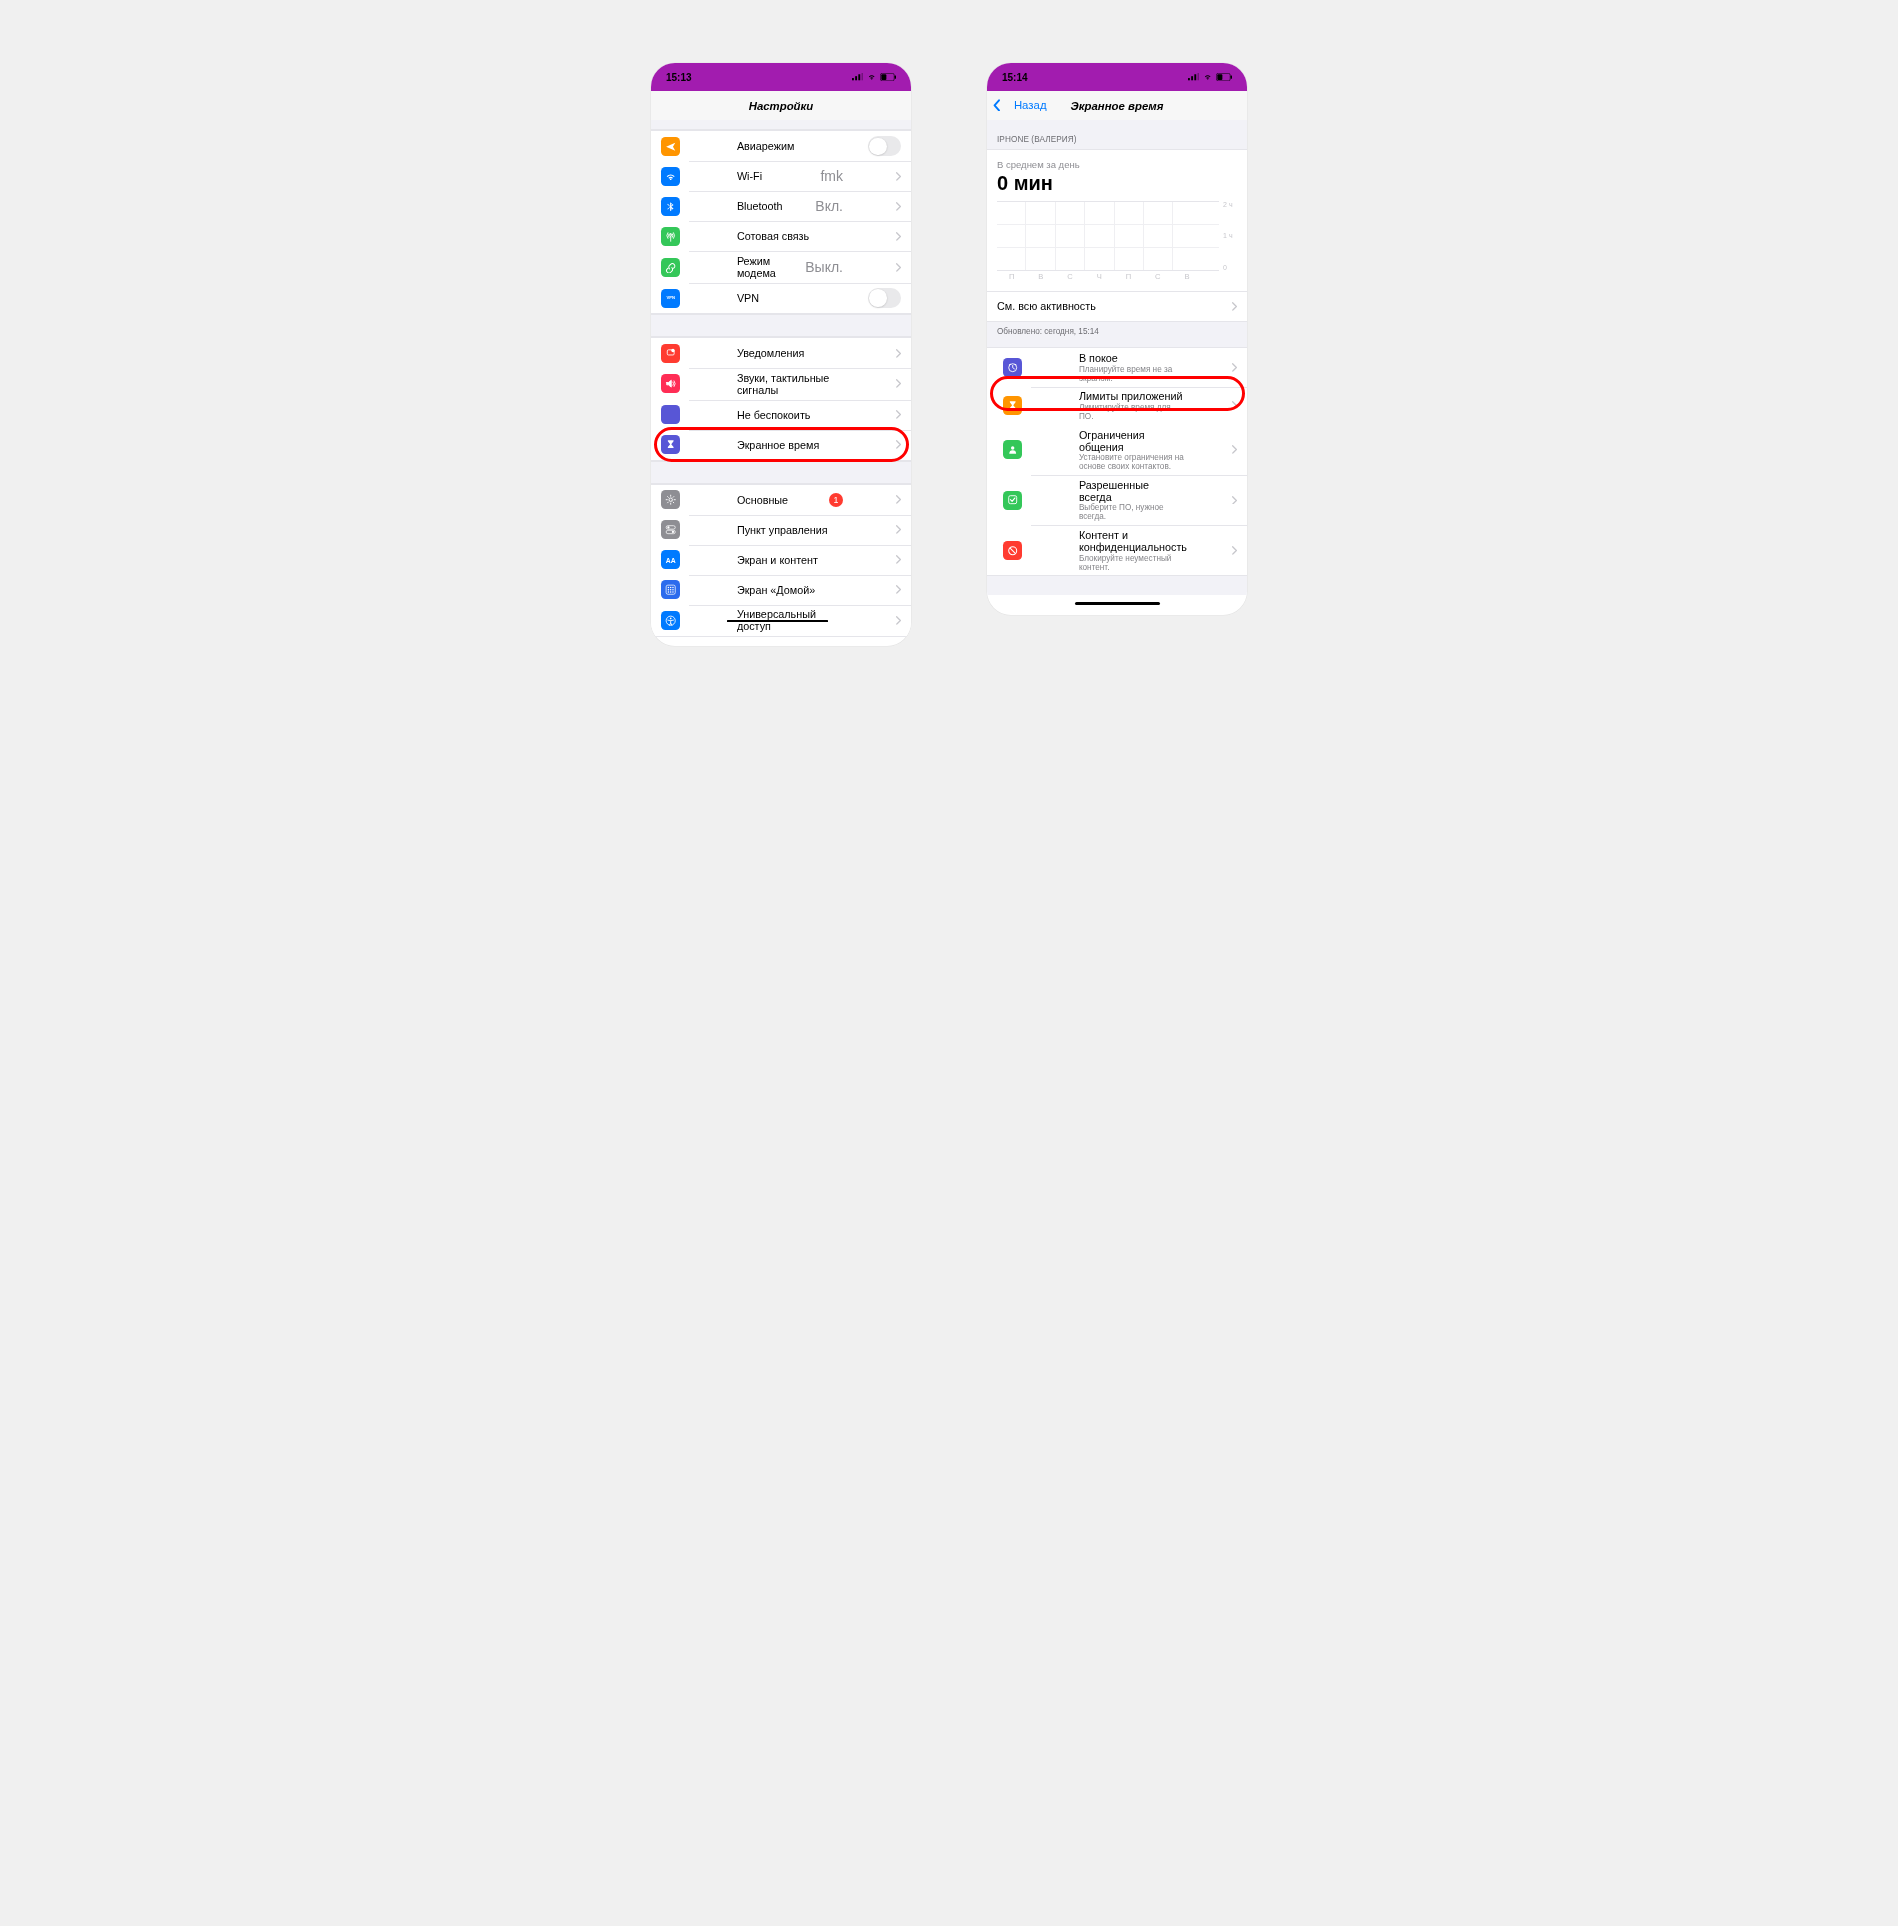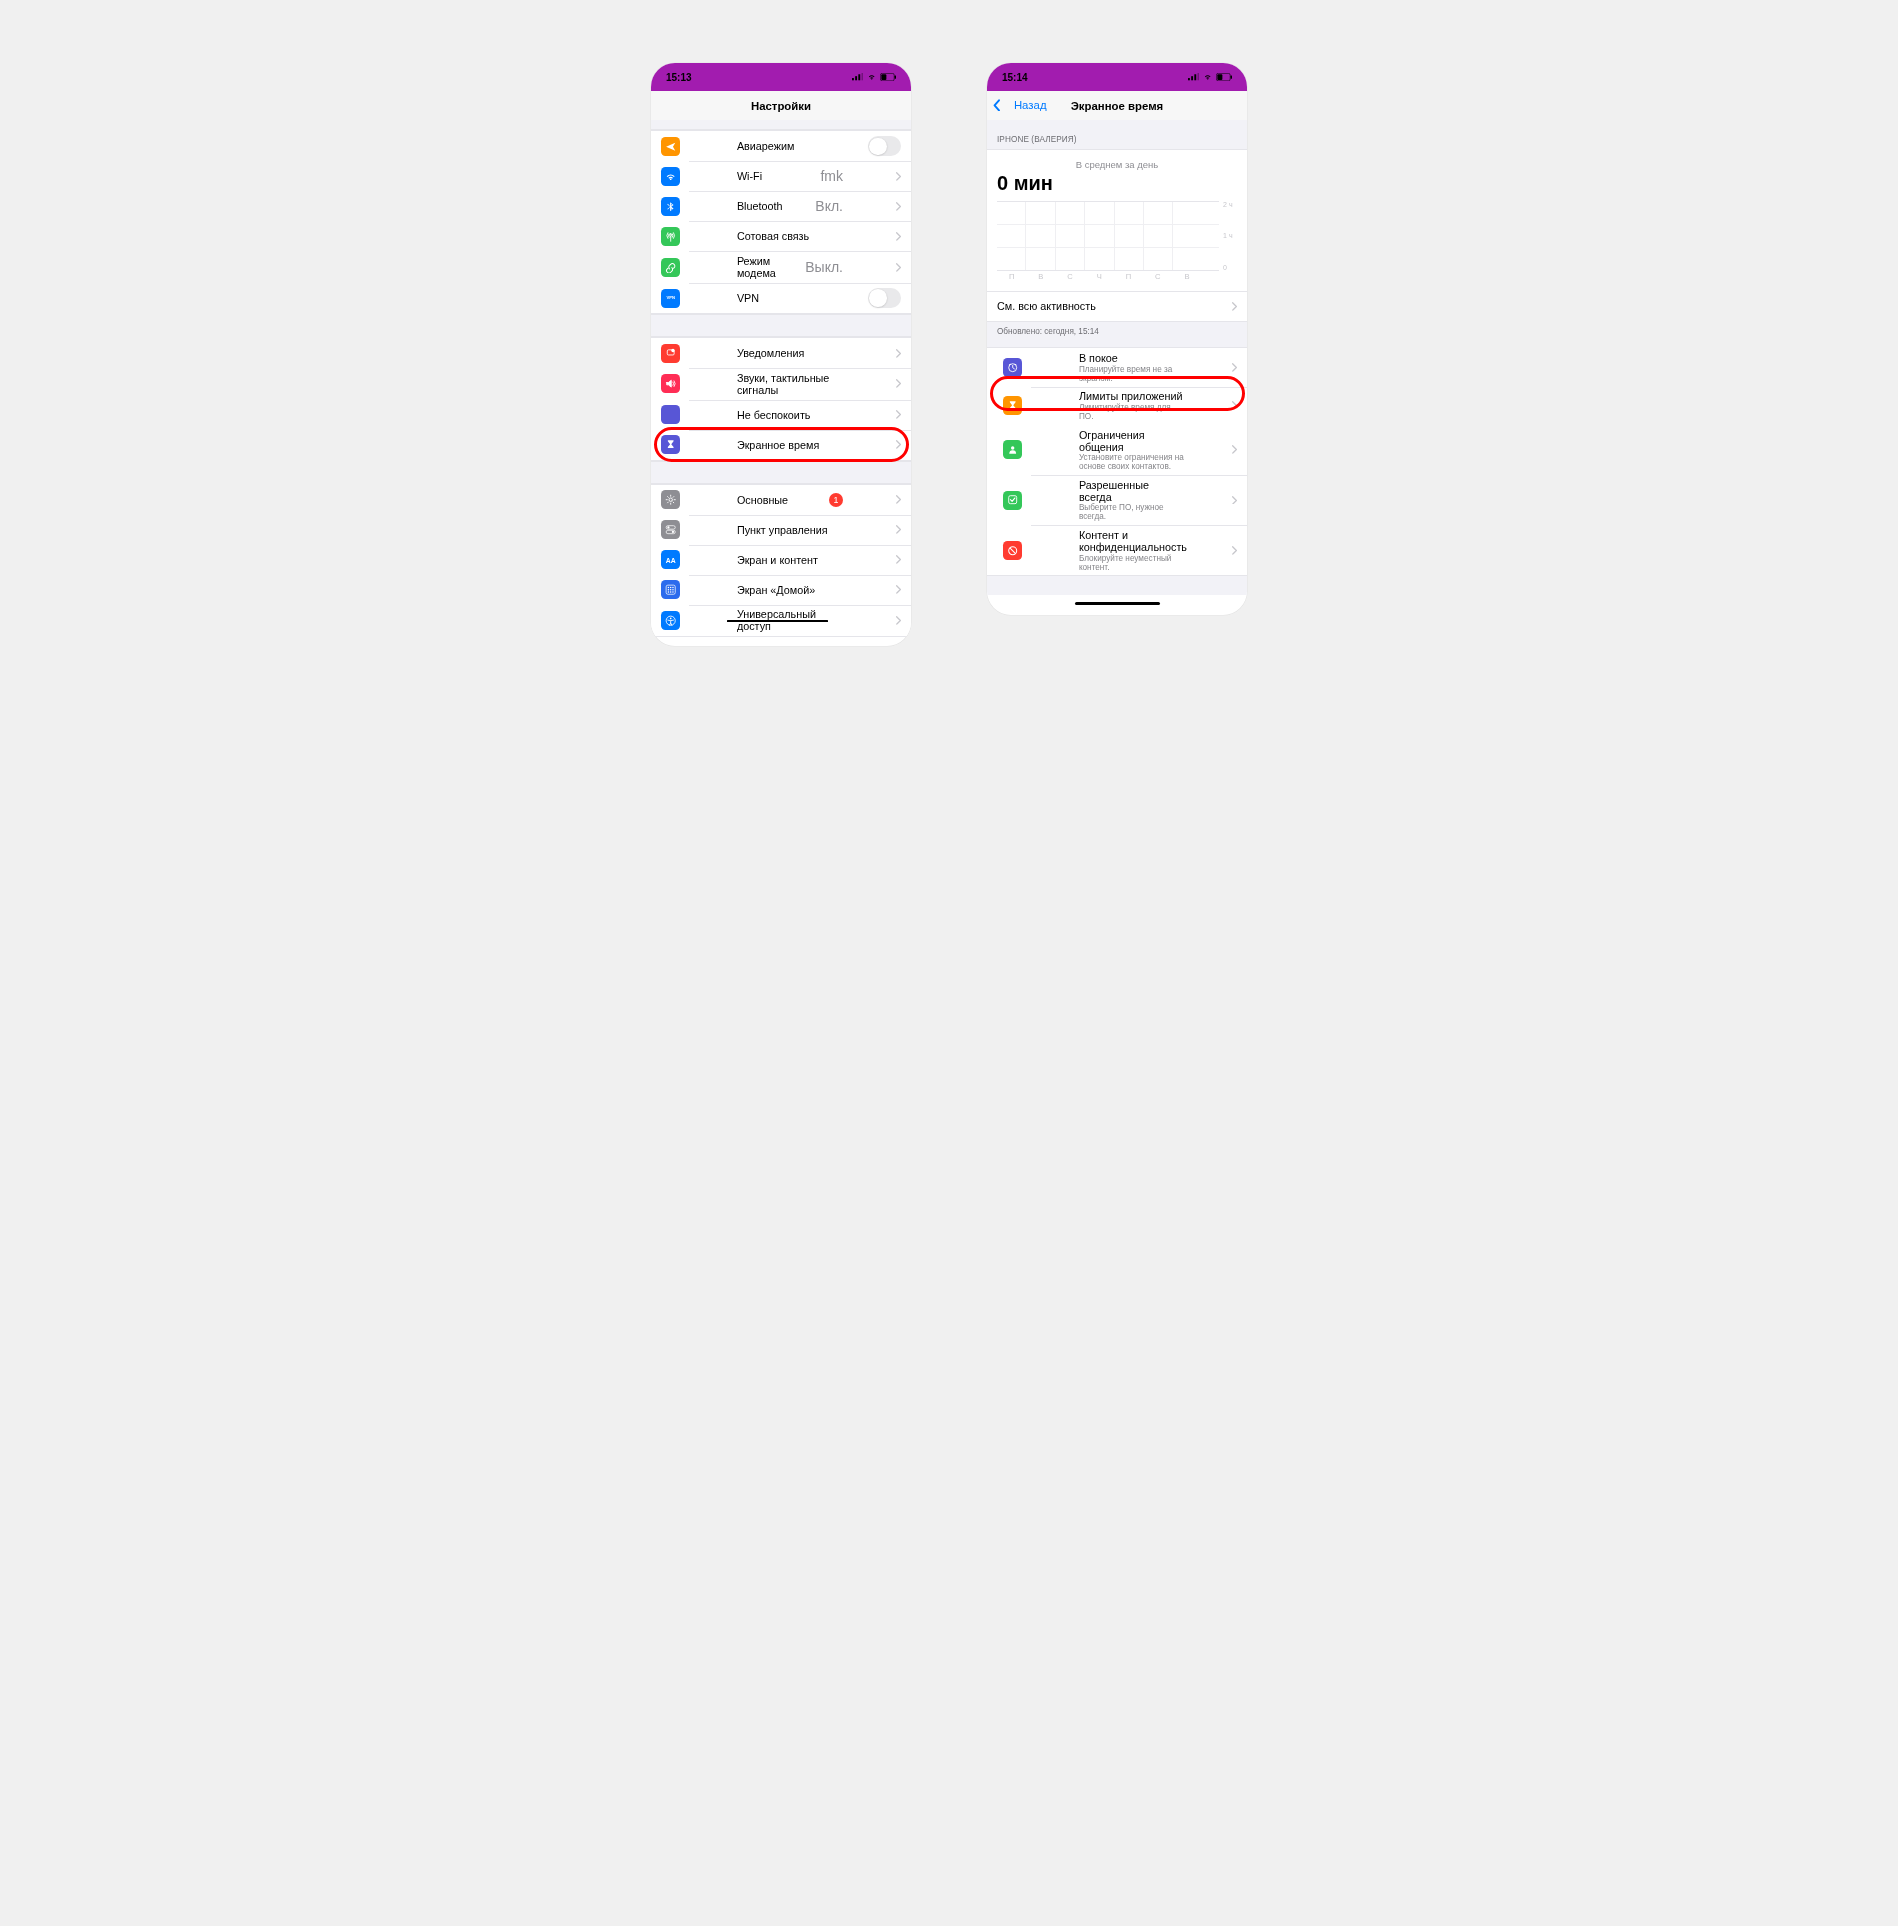--- a/index.html
+++ b/index.html
@@ -40,20 +40,21 @@
   .navhead {
     background: #f7f7f7;
     padding: 8.9px 10px 7.6px 10px;
     position: relative;
     text-align: center;
     border-bottom: 0.6px solid rgba(0,0,0,0);
   }
   .navhead .title {
     font-size: 11.4px;
     font-weight: 700;
+    font-style: italic;
   }
   .navhead .back {
     position: absolute;
     left: 5px; top: 7.6px;
     color: #007aff;
     font-size: 11.4px;
     display: flex;
     align-items: flex-end;
     gap: 13px;
     cursor: pointer;
@@ -158,21 +159,21 @@
   .c-purple{background:#5856d6;} .c-red{background:#ff2d55;}
   .c-red2{background:#ff3b30;}
   .c-bluep{background:#2c6bed;}
   
   .summary {
     background: #fff;
     border-top: 0.6px solid #e5e5ea;
     border-bottom: 0.6px solid #e5e5ea;
   }
   .summary-inner { padding: 8.9px 10px 0 10px; }
-  .summary .avg { font-size: 9.5px; color: #8e8e93; text-align: center; }
+  .summary .avg { font-size: 9.5px; color: #8e8e93; }
   .summary .big { font-size: 20px; font-weight: 700; margin-top: 1.3px; }
   .chart {
     position: relative;
     height: 70px;
     margin-top: 6.3px;
     display: flex;
   }
   .chart .grid {
     flex: 1;
     border-top: 0.6px solid #e5e5ea;

